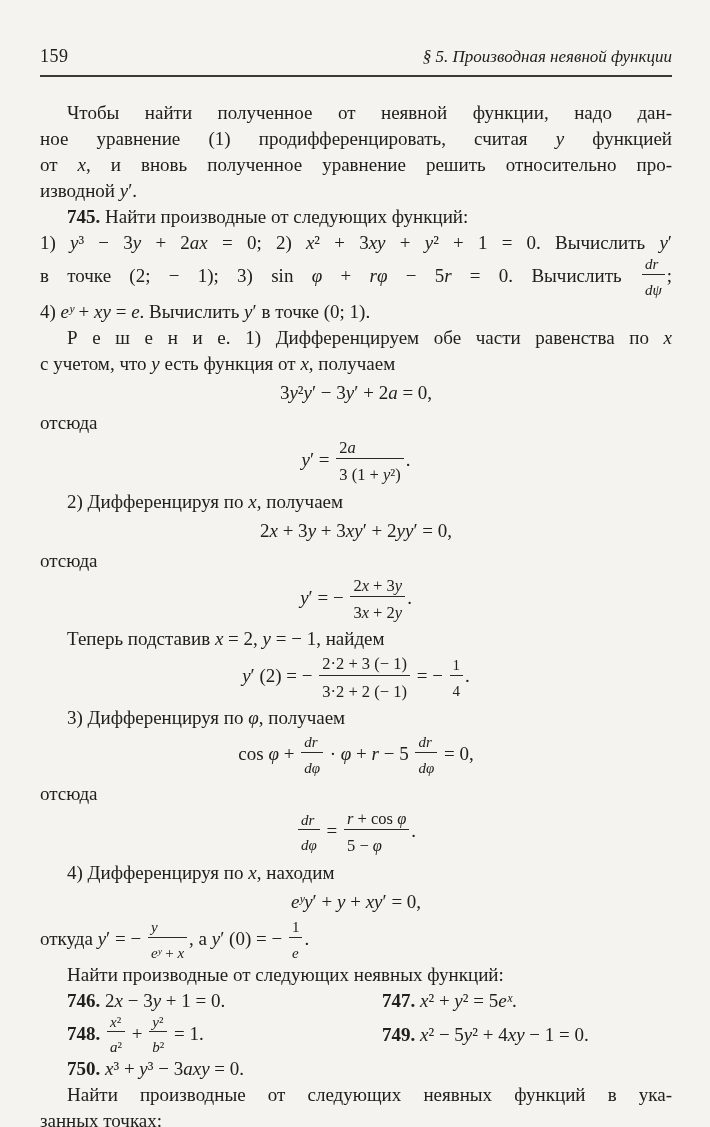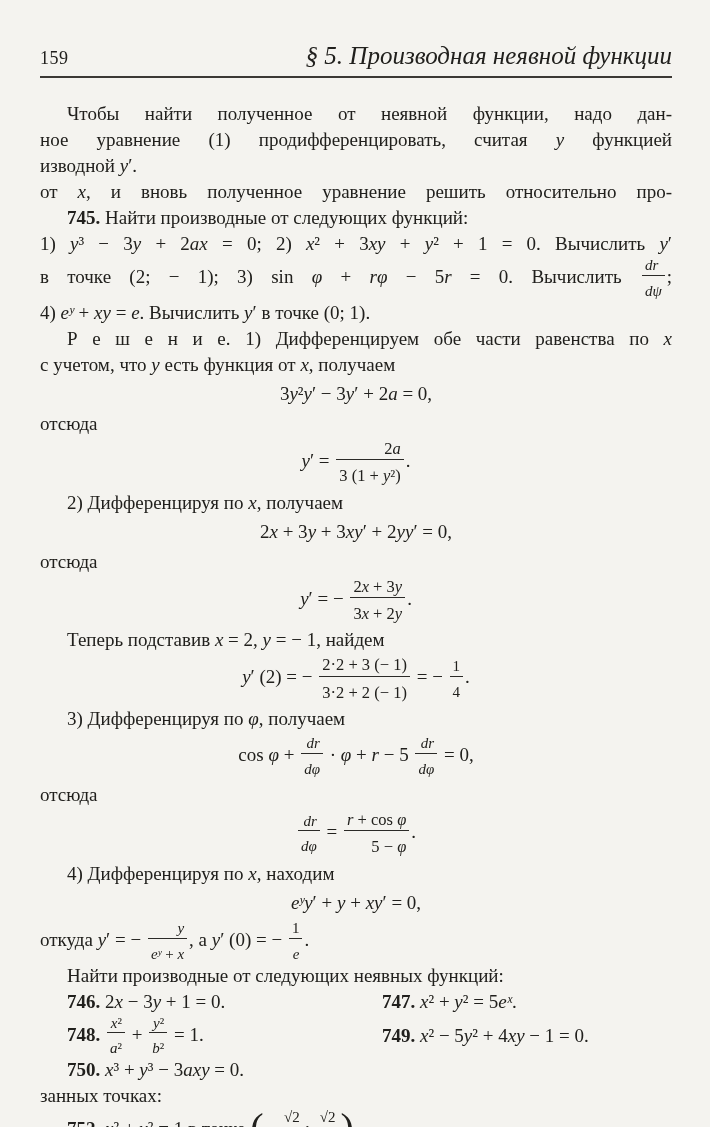--- a/index.html
+++ b/index.html
@@ -8,29 +8,29 @@
     background:#f4f3ef;
     font-family:"Liberation Serif","DejaVu Serif",serif;
     color:#21201d;
   }
   .page{padding:26px 38px 0 40px;font-size:19px;line-height:26px;}
   .hdr{
     display:flex;justify-content:space-between;align-items:baseline;
     border-bottom:2px solid #3b3935;padding-bottom:5px;margin-bottom:23px;margin-top:17px;
   }
   .hdr .pnum{font-size:18px;letter-spacing:.5px;}
-  .hdr .ptitle{font-style:italic;font-size:25px;}
+  .hdr .ptitle{font-style:italic;font-size:17px;}
   .ln{min-height:26px;}
   .fill{text-align:justify;text-align-last:justify;}
   .ind{text-indent:27px;}
   .ctr{text-align:center;margin:3px 0 4px;}
   .bnum{font-weight:bold;}
   i{font-style:italic;}
   .frac{
-    display:inline-block;vertical-align:middle;text-align:right;
+    display:inline-block;vertical-align:middle;text-align:left;
     font-size:16.5px;line-height:1.12;margin:0 2px;text-indent:0;
   }
   .frac .fr-n{display:block;padding:0 3px 1px;}
   .frac .fr-d{display:block;border-top:1.4px solid #2b2a27;padding:7px 3px 0;}
   .frac.sm{font-size:15px;}
   .cols{display:flex;padding-left:27px;align-items:center;min-height:26px;}
   .cols .colL{width:315px;flex:none;}
   .cols .colR{flex:1;}
   .bigp{font-size:40px;line-height:0;vertical-align:middle;position:relative;top:-2px;}
 </style>
@@ -38,22 +38,22 @@
 <body>
 
 <div class="page">
   <div class="hdr">
     <span class="pnum">159</span>
     <span class="ptitle">§ 5. Производная неявной функции</span>
   </div>
   <div id="content">
       <div class="ln ind fill"><span class="run">Чтобы найти полученное от неявной функции, надо дан-</span></div>
       <div class="ln fill"><span class="run">ное уравнение (1) продифференцировать, считая <i>y</i> функцией</span></div>
+      <div class="ln fill"><span class="run">от <i>x</i>, и вновь полученное уравнение решить относительно про-</span></div>
       <div class="ln"><span class="run">изводной <i>y</i>′.</span></div>
-      <div class="ln fill"><span class="run">от <i>x</i>, и вновь полученное уравнение решить относительно про-</span></div>
       <div class="ln ind"><span class="bnum">745.</span><span class="run"> Найти производные от следующих функций:</span></div>
       <div class="ln fill"><span class="run">1) <i>y</i>³ − 3<i>y</i> + 2<i>ax</i> = 0; 2) <i>x</i>² + 3<i>xy</i> + <i>y</i>² + 1 = 0. Вычислить <i>y</i>′</span></div>
       <div class="ln fill"><span class="run">в точке (2; − 1); 3) sin <i>φ</i> + <i>rφ</i> − 5<i>r</i> = 0. Вычислить </span><span class="frac sm"><span class="fr-n"><i>dr</i></span><span class="fr-d"><i>dψ</i></span></span><span class="run">;</span></div>
       <div class="ln"><span class="run">4) <i>eʸ</i> + <i>xy</i> = <i>e</i>. Вычислить <i>y</i>′ в точке (0; 1).</span></div>
       <div class="ln ind fill"><span class="run">Р е ш е н и е. 1) Дифференцируем обе части равенства по <i>x</i></span></div>
       <div class="ln"><span class="run">с учетом, что <i>y</i> есть функция от <i>x</i>, получаем</span></div>
       <div class="ctr"><span class="run">3<i>y</i>²<i>y</i>′ − 3<i>y</i>′ + 2<i>a</i> = 0,</span></div>
       <div class="ln"><span class="run">отсюда</span></div>
       <div class="ctr"><span class="run"><i>y</i>′ = </span><span class="frac"><span class="fr-n">2<i>a</i></span><span class="fr-d">3 (1 + <i>y</i>²)</span></span><span class="run">.</span></div>
       <div class="ln ind"><span class="run">2) Дифференцируя по <i>x</i>, получаем</span></div>
@@ -74,16 +74,17 @@
         <span class="colL"><span class="bnum">746.</span><span class="run"> 2<i>x</i> − 3<i>y</i> + 1 = 0.</span></span>
         <span class="colR"><span class="bnum">747.</span><span class="run"> <i>x</i>² + <i>y</i>² = 5<i>eˣ</i>.</span></span>
       </div>
       <div class="cols">
         <span class="colL"><span class="bnum">748.</span><span class="run"> </span><span class="frac sm"><span class="fr-n"><i>x</i>²</span><span class="fr-d"><i>a</i>²</span></span><span class="run"> + </span><span class="frac sm"><span class="fr-n"><i>y</i>²</span><span class="fr-d"><i>b</i>²</span></span><span class="run"> = 1.</span></span>
         <span class="colR"><span class="bnum">749.</span><span class="run"> <i>x</i>² − 5<i>y</i>² + 4<i>xy</i> − 1 = 0.</span></span>
       </div>
       <div class="cols">
         <span class="colL"><span class="bnum">750.</span><span class="run"> <i>x</i>³ + <i>y</i>³ − 3<i>axy</i> = 0.</span></span>
       </div>
+      <div class="ln ind fill"><span class="run">Найти производные от следующих неявных функций в ука-</span></div>
       <div class="ln"><span class="run">занных точках:</span></div>
       <div class="ln ind"><span class="bnum">752.</span><span class="run"> <i>x</i>² + <i>y</i>² = 1 в точке </span><span class="bigp">(</span><span class="run">− </span><span class="frac sm"><span class="fr-n">√2</span><span class="fr-d">2</span></span><span class="run">; </span><span class="frac sm"><span class="fr-n">√2</span><span class="fr-d">2</span></span><span class="bigp">)</span><span class="run">.</span></div>
     </div>
 </div>
 
 </body></html>

